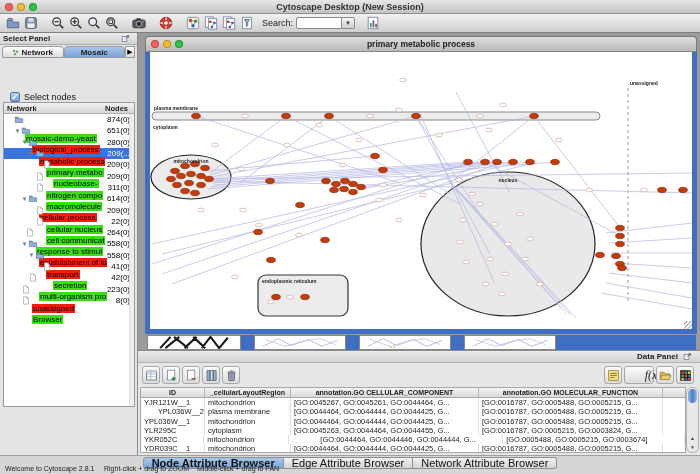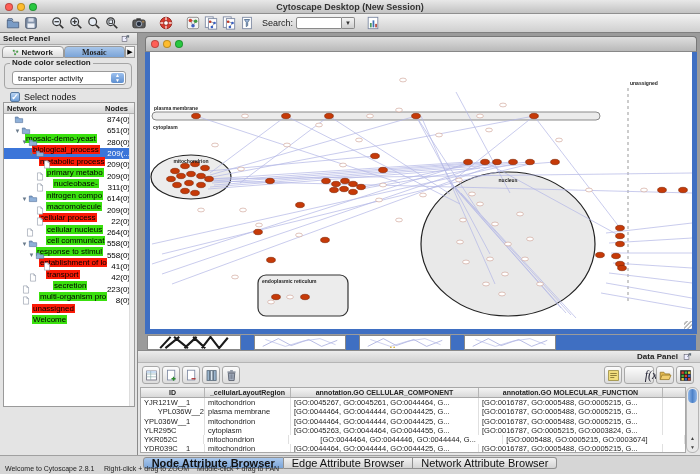--- a/index.html
+++ b/index.html
@@ -34,21 +34,21 @@
   #control-panel { position:absolute; left:0; top:33px; width:138px; height:422px;
     background:#e4e4e4; border-right:1px solid #8a8a8a; }
   #cp-header { height:12px; background:linear-gradient(#ececec,#d2d2d2); border-bottom:1px solid #aaa;
     display:flex; align-items:center; justify-content:space-between; padding:0 3px; }
   #cp-header .t { font-size:8px; font-weight:bold; color:#222; }
   #cp-header svg { width:9px; height:9px; }
   #cp-tabs { height:13px; display:flex; align-items:flex-end; padding:0 2px; }
   .cp-tab { flex:1; height:12px; font-size:8px; font-weight:bold; color:#222;
     background:linear-gradient(#fdfdfd,#dcdcdc); border:1px solid #9a9a9a;
     display:flex; align-items:center; justify-content:center; gap:2px; border-radius:4px 4px 0 0; }
-  .cp-tab.sel { background:linear-gradient(#a8c6ea,#7ba4d8);font-family:Liberation Serif, serif; }
+  .cp-tab.sel { background:linear-gradient(#a8c6ea,#7ba4d8); }
   .cp-tab .dotnet { width:7px; height:7px; }
   .tab-arrow { width:10px; height:12px; font-size:7px; display:flex; align-items:center;
     justify-content:center; background:linear-gradient(#fdfdfd,#dcdcdc); border:1px solid #9a9a9a; }
   #cp-group { position:absolute; left:4px; top:30px; width:128px; height:26px;
     border:1px solid #a5a5a5; border-radius:4px; }
   #cp-group .legend { position:absolute; left:5px; top:-6px; background:#e4e4e4; padding:0 2px;
     font-size:8px; font-weight:bold; color:#222; }
   #cp-select { position:absolute; left:7px; top:7px; width:114px; height:14px; background:#fff;
     border:1px solid #9a9a9a; border-radius:3px; font-size:8px; color:#111;
     display:flex; align-items:center; padding-left:5px; }
@@ -278,30 +278,20 @@
             <circle cx="7" cy="12" r="2.4" fill="#3fae3f"></circle>
             <path d="M4 4l8 2-5 6z" stroke="#777" fill="none"></path>
           </svg></span>
       <span>Network</span>
     </span>
     <span class="cp-tab sel">
       <span>Mosaic</span>
     </span>
     <span class="tab-arrow">▶</span>
   </div>
-  <div id="cp-group">
-    <span class="legend">Node color selection</span>
-    <div id="cp-select">
-      <span>transporter activity</span>
-      <span class="stepper">
-          <span>▲</span>
-          <span>▼</span>
-        </span>
-    </div>
-  </div>
   <div id="cp-check">
     <span class="box">✓</span>
     <span class="lbl">Select nodes</span>
   </div>
   <div id="cp-tree">
     <div id="tree-header">
       <span>Network</span>
       <span>Nodes</span>
     </div>
     <div id="tree-rows">
@@ -482,36 +472,37 @@
           <span class="cnt">223(0)</span>
         </div>
         <div class="trow" style="padding-left: 10px;">
           <span class="exp"></span>
           <span class="ticon">
             <svg viewBox="0 0 16 16">
               <path d="M3.5 1.5h6l3 3v10h-9z" fill="#fff" stroke="#8891a0"></path>
               <path d="M9.5 1.5v3h3" fill="none" stroke="#8891a0"></path>
             </svg>
           </span>
-          <span class="lbl green">Welcome</span>
+          <span class="lbl green">Browser</span>
           <span class="cnt">8(0)</span>
         </div>
       </div>
     <div id="tree-scroll"></div>
   </div>
 </div>
 
 <div id="canvas-area">
   <div id="net-window">
     <div id="net-title">
       <div class="lights">
         <span class="light l-red"></span>
         <span class="light l-yellow"></span>
         <span class="light l-green"></span>
       </div>
+      <span class="title">primary metabolic process</span>
     </div>
     <div id="net-body">
       <svg id="net-svg" width="542" height="277" viewBox="0 0 542 277">
           <rect x="2" y="60" width="448" height="8" rx="4" fill="#ececec" stroke="#8a8a8a"></rect>
           <ellipse cx="41" cy="125" rx="40" ry="22" fill="#ececec" stroke="#222" stroke-width="1.2"></ellipse>
           <ellipse cx="358" cy="192" rx="87" ry="72" fill="#e9e9e9" stroke="#222" stroke-width="1.2"></ellipse>
           <rect x="108" y="223" width="90" height="41" rx="8" fill="#ececec" stroke="#333" stroke-width="1.2"></rect>
           <line x1="478" y1="36" x2="478" y2="252" stroke="#999" stroke-dasharray="3,3"></line>
           <line x1="60" y1="121" x2="136" y2="64" stroke="#b4b7e6" stroke-width="0.8" opacity="0.9"></line>
           <line x1="60" y1="123" x2="266" y2="64" stroke="#b4b7e6" stroke-width="0.8" opacity="0.9"></line>

